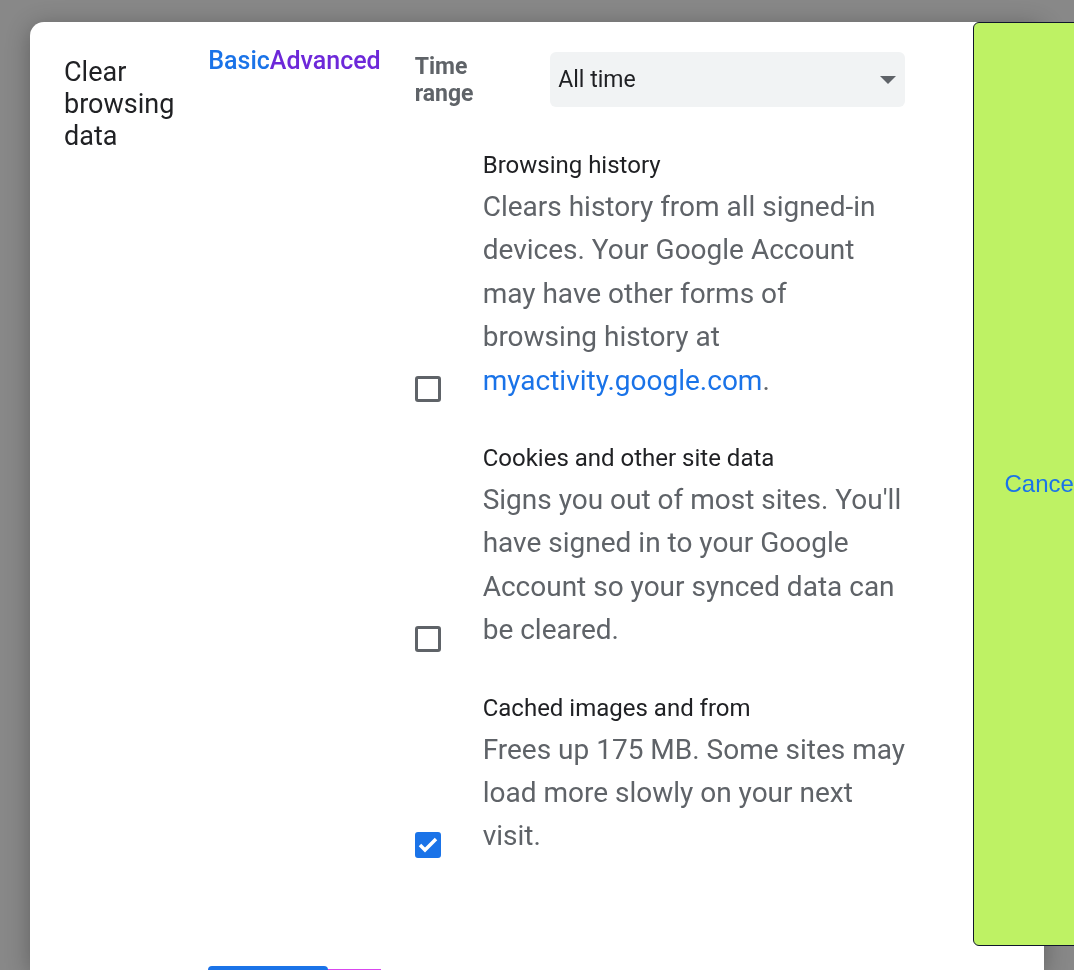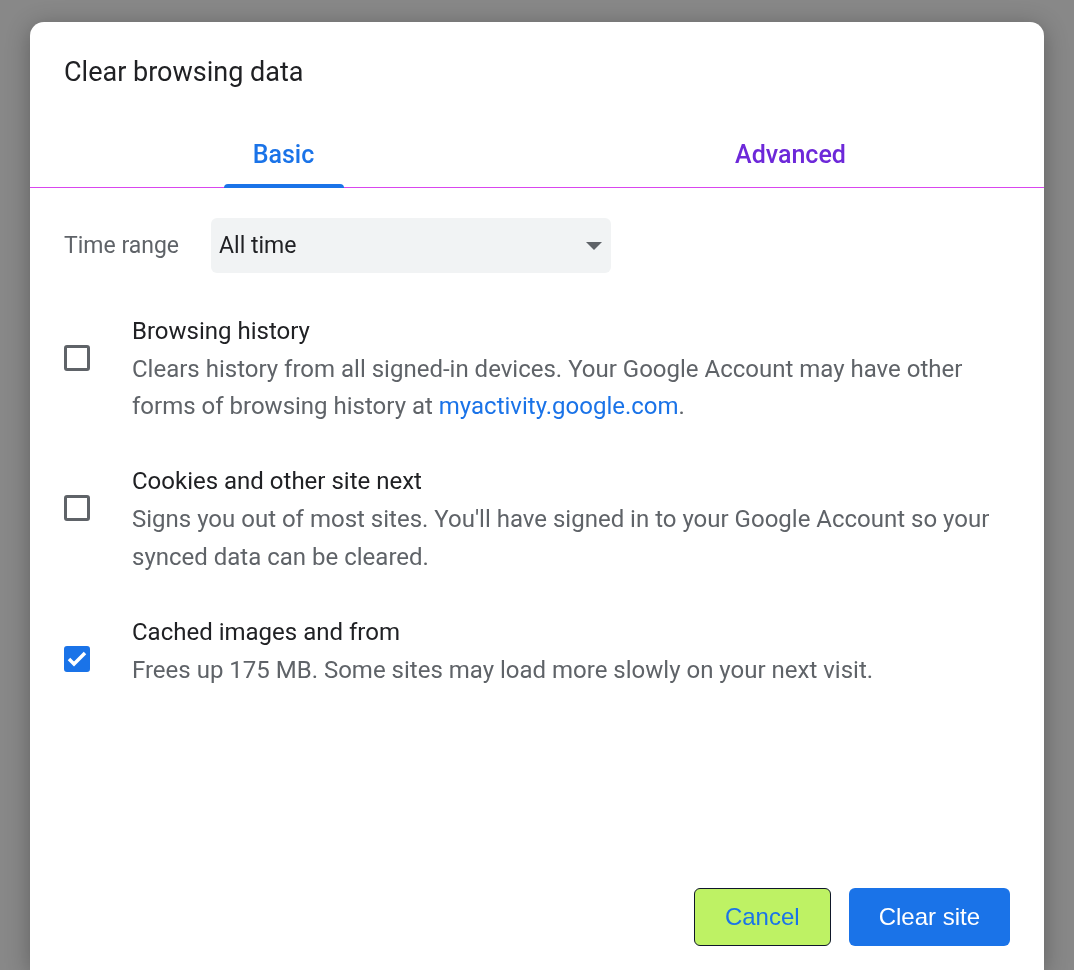--- a/index.html
+++ b/index.html
@@ -18,21 +18,21 @@
     .dialog {
       position: absolute;
       left: 30px;
       top: 22px;
       right: 30px;
       bottom: 0;
       background: #fff;
       border-radius: 14px 14px 0 0;
       box-shadow: 0 4px 24px rgba(0,0,0,0.3);
       display: flex;
-      flex-direction: column;
+      flex-direction: row;
     }
     .dialog-title {
       font-size: 27px;
       color: #202124;
       padding: 34px 34px 28px 34px;
       font-weight: 400;
     }
     .tabs {
       display: flex;
       border-bottom: 1px solid #d946ef;
@@ -71,20 +71,21 @@
     }
     .time-range-row {
       display: flex;
       align-items: center;
       margin-bottom: 44px;
     }
     .time-range-label {
       font-size: 23px;
       color: #5f6368;
       margin-right: 32px;
+      font-weight: bold;
     }
     .dropdown {
       background: #f1f3f4;
       border-radius: 6px;
       padding: 14px 8px;
       display: flex;
       align-items: center;
       justify-content: space-between;
       width: 400px;
       cursor: pointer;
@@ -93,21 +94,21 @@
     .dropdown-value {
       font-size: 23px;
       color: #202124;
     }
     .dropdown-icon {
       color: #5f6368;
       display: flex;
     }
     .option-item {
       display: flex;
-      align-items: flex-start;
+      align-items: flex-end;
       margin-bottom: 42px;
     }
     .checkbox {
       width: 26px;
       height: 26px;
       border: 3px solid #5f6368;
       border-radius: 3px;
       flex-shrink: 0;
       margin-right: 42px;
       margin-top: 28px;
@@ -122,21 +123,21 @@
     }
     .option-text {
       flex: 1;
     }
     .option-title {
       font-size: 24px;
       color: #202124;
       margin-bottom: 6px;
     }
     .option-desc {
-      font-size: 24px;
+      font-size: 28px;
       color: #5f6368;
       line-height: 1.55;
     }
     .option-link {
       color: #1a73e8;
       cursor: pointer;
     }
     .footer {
       display: flex;
       justify-content: flex-end;
@@ -191,21 +192,21 @@
         <div class="option-title">Browsing history</div>
         <div class="option-desc">
           <span>Clears history from all signed-in devices. Your Google Account may have other forms of browsing history at </span><span class="option-link">myactivity.google.com</span><span>.</span>
         </div>
       </div>
     </div>
 
     <div class="option-item">
       <div class="checkbox"></div>
       <div class="option-text">
-        <div class="option-title">Cookies and other site next</div>
+        <div class="option-title">Cookies and other site data</div>
         <div class="option-desc">
           <span>Signs you out of most sites. You'll have signed in to your Google Account so your synced data can be cleared.</span>
         </div>
       </div>
     </div>
 
     <div class="option-item">
       <div class="checkbox checked">
         <svg width="20" height="16" viewBox="0 0 20 16">
             <path d="M2 8 L7 13 L18 2" stroke="#fff" stroke-width="3.5" fill="none"></path>

